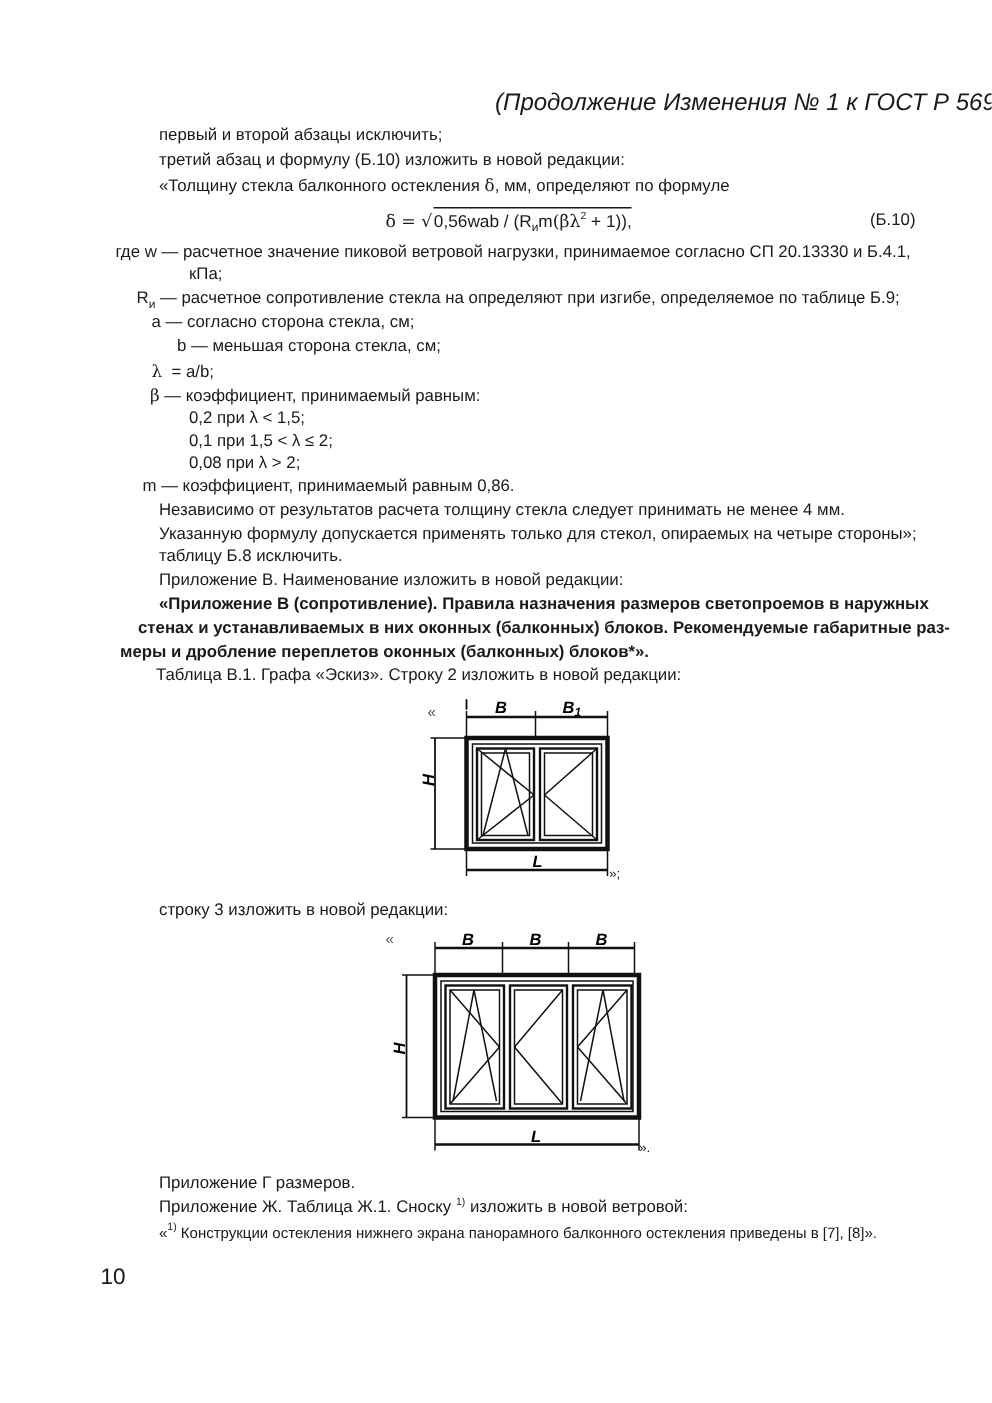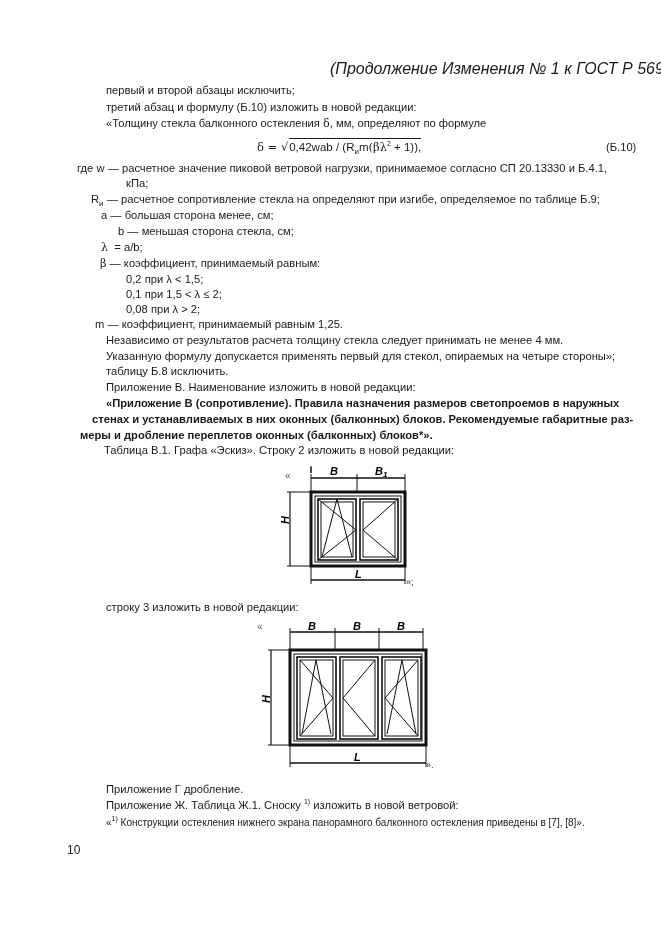--- a/index.html
+++ b/index.html
@@ -5,80 +5,80 @@
   html, body { margin: 0; padding: 0; background: #ffffff; }
   body { width: 661px; height: 935px; position: relative; overflow: hidden;
          font-family: "Liberation Sans", sans-serif; color: #1a1a1a; font-size: 11.2px; }
   .abs { position: absolute; white-space: nowrap; }
   .hdr { left: 330px; top: 60px; font-style: italic; font-size: 16px; }
   .p { left: 106px; text-align: center; }
   .it { }
   .sym { font-family: "DejaVu Serif", serif; }
   .bold { font-weight: bold; }
   .formula { left: 257px; top: 138px; font-size: 11.5px; }
-  .fnum { left: 580px; top: 141px; margin-left: 26px; }
+  .fnum { left: 580px; top: 141px; }
   .sqrt { display: inline-block; border-top: 1px solid #1a1a1a; padding-top: 1px; margin-left: 1px; }
   .small { font-size: 10px; }
   sup { font-size: 7px; line-height: 0; vertical-align: 5px; }
-  .pagenum { left: 67px; top: 843px; font-size: 12px; }
+  .pagenum { left: 67px; top: 843px; font-size: 15px; }
   svg { position: absolute; overflow: visible; }
   svg text { font-family: "Liberation Sans", sans-serif; font-weight: bold; font-style: italic; }
 </style>
 </head>
 <body>
 
 <div class="abs hdr">(Продолжение Изменения № 1 к ГОСТ Р 56926—2016)</div>
 
 <div class="abs p" style="top:84px">первый и второй абзацы исключить;</div>
 <div class="abs p" style="top:101px">третий абзац и формулу (Б.10) изложить в новой редакции:</div>
 <div class="abs p" style="top:117px">
   <span>«Толщину стекла балконного остекления </span><span class="sym">δ</span><span>, мм, определяют по формуле</span>
 </div>
 
 <div class="abs formula">
-  <span class="sym">δ = </span><span class="sym">√</span><span class="sqrt"><span>0,42</span><span class="it">wab</span><span> / (</span><span class="it">R</span><sub class="it" style="font-size:8px">и</sub><span class="it">m</span><span class="sym">(βλ</span><sup>2</sup><span> + 1)),</span></span>
+  <span class="sym">δ = </span><span class="sym">√</span><span class="sqrt"><span>0,56</span><span class="it">wab</span><span> / (</span><span class="it">R</span><sub class="it" style="font-size:8px">и</sub><span class="it">m</span><span class="sym">(βλ</span><sup>2</sup><span> + 1)),</span></span>
 </div>
 <div class="abs fnum">(Б.10)</div>
 
 <div class="abs" style="left:77px;top:162px">
   <span>где</span>
   <span class="it">w</span>
   <span>— расчетное значение пиковой ветровой нагрузки, принимаемое согласно СП 20.13330 и Б.4.1,</span>
 </div>
 <div class="abs" style="left:126px;top:177px">кПа;</div>
 <div class="abs" style="left:91px;top:193px">
   <span class="it">R</span><sub class="it" style="font-size:8px">и</sub>
   <span>— расчетное сопротивление стекла на определяют при изгибе, определяемое по таблице Б.9;</span>
 </div>
 <div class="abs" style="left:101px;top:209px">
   <span class="it">a</span>
-  <span>— большая сторона менее, см;</span>
+  <span>— согласно сторона стекла, см;</span>
 </div>
 <div class="abs" style="left:118px;top:225px">
   <span class="it">b</span>
   <span>— меньшая сторона стекла, см;</span>
 </div>
 <div class="abs" style="left:101px;top:241px">
   <span class="sym">λ</span>
   &nbsp;<span>= </span><span class="it">a/b</span><span>;</span>
 </div>
 <div class="abs" style="left:100px;top:257px">
   <span class="sym">β</span>
   <span>— коэффициент, принимаемый равным:</span>
 </div>
 <div class="abs" style="left:126px;top:273px">0,2 при λ &lt; 1,5;</div>
 <div class="abs" style="left:126px;top:288px">0,1 при 1,5 &lt; λ ≤ 2;</div>
 <div class="abs" style="left:126px;top:303px">0,08 при λ &gt; 2;</div>
 <div class="abs" style="left:95px;top:318px">
   <span class="it">m</span>
-  <span>— коэффициент, принимаемый равным 1,25.</span>
+  <span>— коэффициент, принимаемый равным 0,86.</span>
 </div>
 
 <div class="abs p" style="top:334px">Независимо от результатов расчета толщину стекла следует принимать не менее 4 мм.</div>
-<div class="abs p" style="top:350px">Указанную формулу допускается применять первый для стекол, опираемых на четыре стороны»;</div>
+<div class="abs p" style="top:350px">Указанную формулу допускается применять только для стекол, опираемых на четыре стороны»;</div>
 <div class="abs p" style="top:365px">таблицу Б.8 исключить.</div>
 <div class="abs p" style="top:381px">Приложение В. Наименование изложить в новой редакции:</div>
 
 <div class="abs bold" style="left:106px;top:397px">«Приложение В (сопротивление). Правила назначения размеров светопроемов в наружных</div>
 <div class="abs bold" style="left:92px;top:413px">стенах и устанавливаемых в них оконных (балконных) блоков. Рекомендуемые габаритные раз-</div>
 <div class="abs bold" style="left:80px;top:429px">меры и дробление переплетов оконных (балконных) блоков*».</div>
 <div class="abs p" style="top:444px;left:104px">Таблица В.1. Графа «Эскиз». Строку 2 изложить в новой редакции:</div>
 
 <div class="abs" style="left:285px;top:470px;font-size:10px;color:#555">«</div>
 <svg style="left:0;top:0" width="661" height="935">
@@ -165,21 +165,21 @@
   <text x="0" y="0" font-size="11" transform="translate(270,703) rotate(-90)">H</text>
   <text x="354" y="761" font-size="11">L</text>
 </svg>
 <div class="abs" style="left:406px;top:577px;font-size:9px">»;</div>
 
 <div class="abs p" style="top:601px">строку 3 изложить в новой редакции:</div>
 
 <div class="abs" style="left:257px;top:621px;font-size:10px;color:#555">«</div>
 <div class="abs" style="left:426px;top:760px;font-size:9px">».</div>
 
-<div class="abs p" style="top:783px">Приложение Г дробление.</div>
+<div class="abs p" style="top:783px">Приложение Г размеров.</div>
 <div class="abs p" style="top:799px">
   <span>Приложение Ж. Таблица Ж.1. Сноску </span><sup>1)</sup><span> изложить в новой ветровой:</span>
 </div>
 <div class="abs p small" style="top:817px">
   <span>«</span><sup>1)</sup><span> Конструкции остекления нижнего экрана панорамного балконного остекления приведены в [7], [8]».</span>
 </div>
 
 <div class="abs pagenum">10</div>
 
 </body></html>

